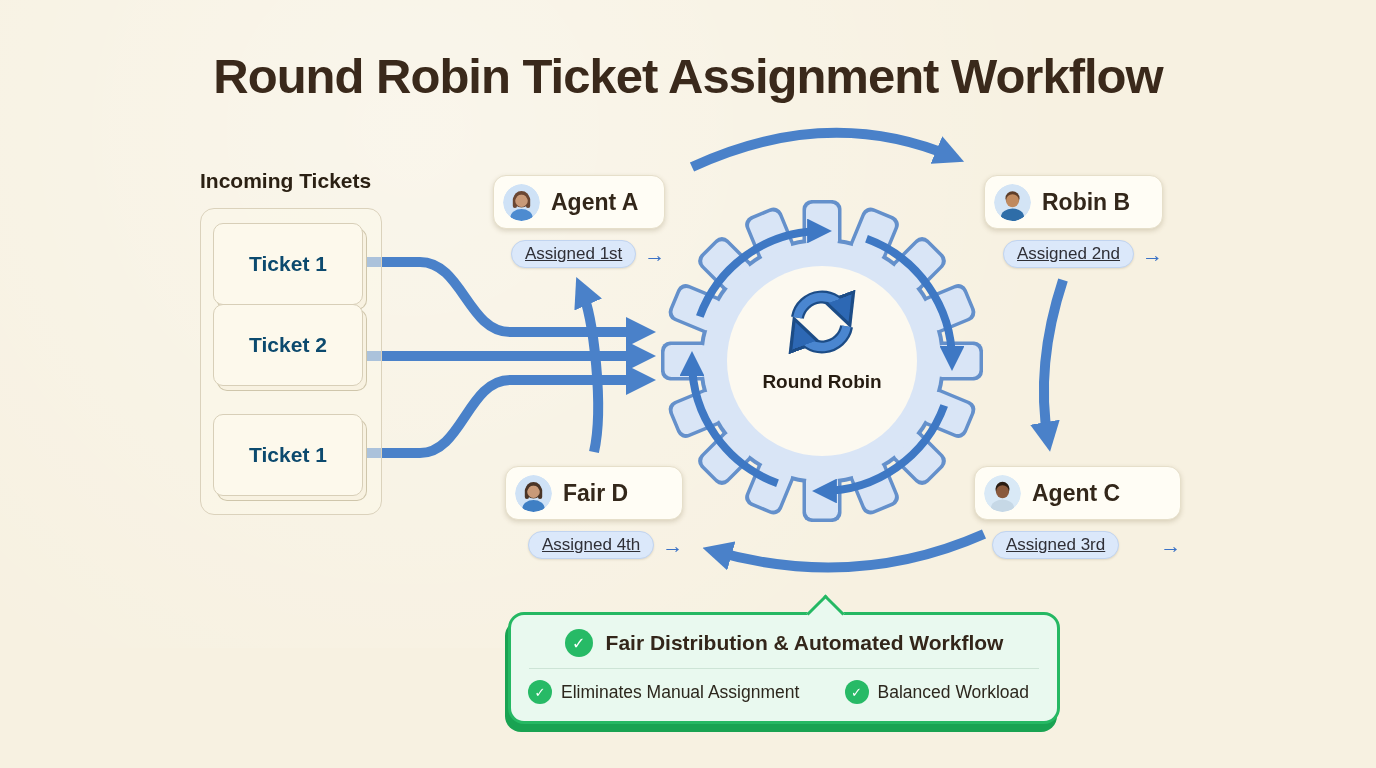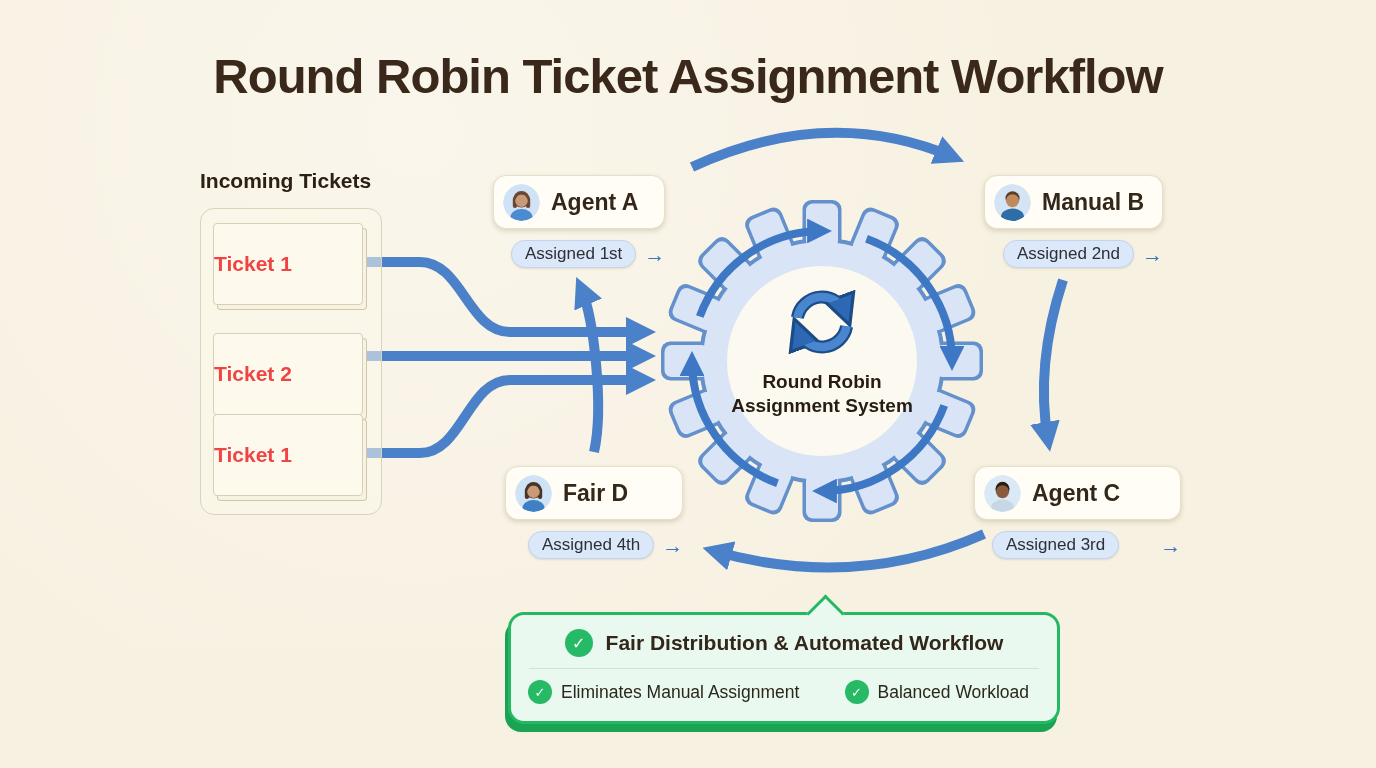--- a/index.html
+++ b/index.html
@@ -25,41 +25,42 @@
   .incoming-label{
     position:absolute;left:200px;top:169px;font-size:21px;font-weight:700;color:#2b2013;z-index:2;
   }
   .ticket-queue{
     position:absolute;left:200px;top:208px;width:180px;height:305px;z-index:2;
     background:rgba(252,247,233,0.55);
     border:1.5px solid #dbd2bc;border-radius:14px;
   }
   .ticket-card{
     position:absolute;left:12px;width:148px;height:80px;
-    background:#fdf9ec;border:1.5px solid #d8cfb8;border-radius:4px;
+    background:#fdf9ec;border:1.5px solid #d8cfb8;border-radius:10px;
     box-shadow:4px 5px 0 -1px #f8f2e1, 4px 5px 0 0 #cfc6ab;
-    display:flex;align-items:center;justify-content:flex-start;
-    font-size:21px;font-weight:600;color:#ef4444;
+    display:flex;align-items:center;justify-content:center;
+    font-size:21px;font-weight:600;color:#0c4a6e;
   }
 
   
   .agent{position:absolute;z-index:2;}
   .agent-card{
     display:flex;align-items:center;gap:11px;
     height:54px;padding:0 16px 0 9px;box-sizing:border-box;
     background:#fffdf5;border:1px solid #e6dfca;border-radius:13px;
     box-shadow:0 2px 5px rgba(110,90,50,0.22);
     font-size:23px;font-weight:600;color:#33271a;white-space:nowrap;
   }
   .avatar{width:37px;height:37px;border-radius:50%;flex:0 0 auto;}
   .badge-row{display:flex;align-items:center;gap:8px;margin-top:11px;}
   .badge{
     padding:3px 13px;background:#dbe8fa;border:1px solid #c1d4f0;border-radius:15px;
     font-size:17px;font-weight:500;color:#2f2f36;white-space:nowrap;
     box-shadow:0 1px 2px rgba(110,90,50,0.15);
+    text-decoration:underline;
   }
   .badge-arrow{font-size:21px;font-weight:600;color:#3b72c6;line-height:1;}
 
   
   .gear-label{
     position:absolute;left:712px;top:370px;width:220px;z-index:2;text-align:center;
     font-size:19px;font-weight:600;color:#261c11;line-height:1.27;
   }
 
   
@@ -182,31 +183,30 @@
     </g>
   </svg>
 
   <div class="page-title">Round Robin Ticket Assignment Workflow</div>
 
   <div class="incoming-label">Incoming Tickets</div>
   <div class="ticket-queue">
     <div class="ticket-card" style="top:14px;">
       <span>Ticket 1</span>
     </div>
-    <div class="ticket-card" style="top:124px;">
+    <div class="ticket-card" style="top:95px;">
       <span>Ticket 2</span>
     </div>
     <div class="ticket-card" style="top:205px;">
       <span>Ticket 1</span>
     </div>
   </div>
 
   <div class="gear-label">
     <div>Round Robin</div>
-    <div>Assignment System</div>
   </div>
 
   <div class="agent" style="left:493px;top:175px;">
     <div class="agent-card">
       <svg class="avatar" viewBox="0 0 40 40">
         <clipPath id="clipA">
             <circle cx="20" cy="20" r="20"></circle>
           </clipPath>
         <g clip-path="url(#clipA)">
           <circle cx="20" cy="20" r="20" fill="#cfe2f6"></circle>
@@ -232,21 +232,21 @@
         <clipPath id="clipB">
             <circle cx="20" cy="20" r="20"></circle>
           </clipPath>
         <g clip-path="url(#clipB)">
           <circle cx="20" cy="20" r="20" fill="#d3e4f5"></circle>
           <circle cx="20" cy="15.5" r="7.6" fill="#5d3d28"></circle>
           <circle cx="20" cy="18" r="7" fill="#c08a5f"></circle>
           <ellipse cx="20" cy="36" rx="12.5" ry="9.5" fill="#2e6da8"></ellipse>
         </g>
       </svg>
-      <span>Manual B</span>
+      <span>Robin B</span>
     </div>
     <div class="badge-row" style="margin-left:19px;">
       <span class="badge">Assigned 2nd</span>
       <span class="badge-arrow">→</span>
     </div>
   </div>
 
   <div class="agent" style="left:974px;top:466px;">
     <div class="agent-card">
       <svg class="avatar" viewBox="0 0 40 40">

